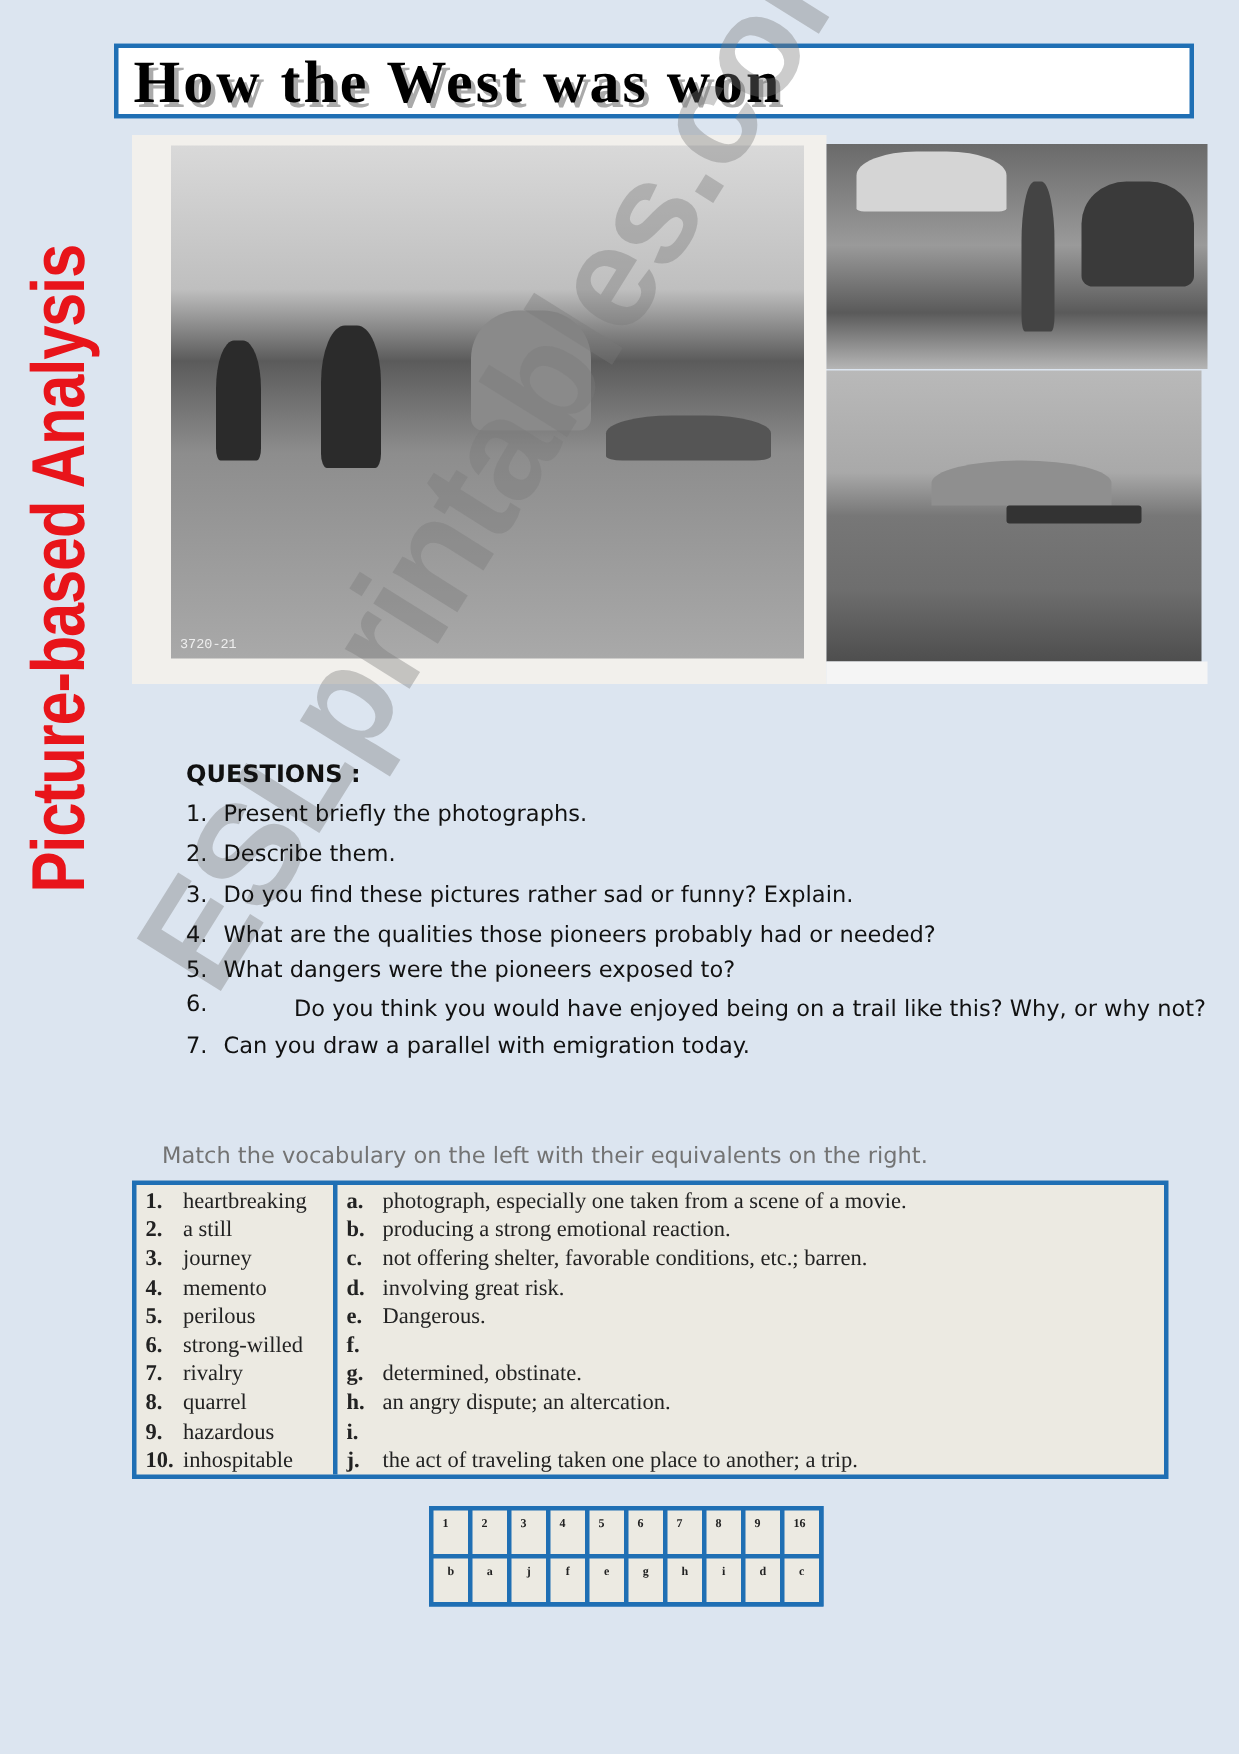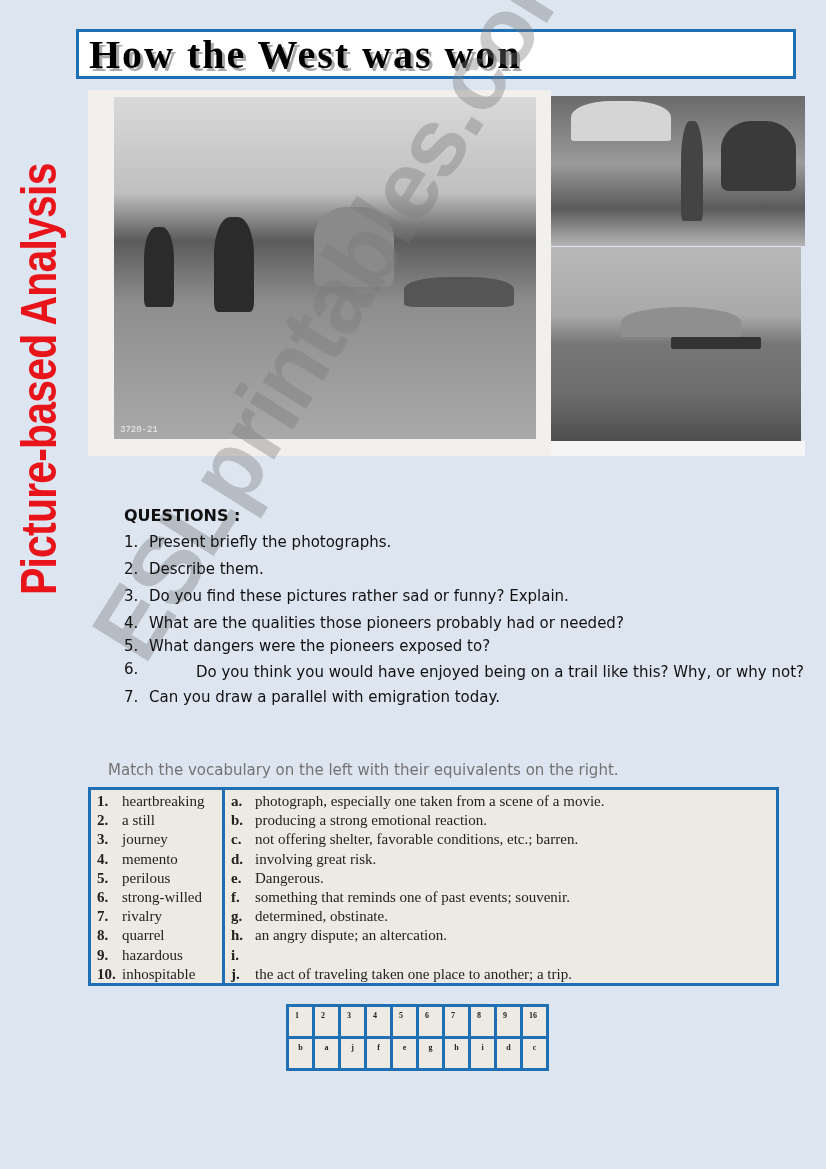--- a/index.html
+++ b/index.html
@@ -159,21 +159,20 @@
     <div class="v-row">
         <span class="v-key-r">d.</span>
         <span>involving great risk.</span>
       </div>
     <div class="v-row">
         <span class="v-key-r">e.</span>
         <span>Dangerous.</span>
       </div>
     <div class="v-row">
         <span class="v-key-r">f.</span>
-        <span>something that reminds one of past events; souvenir.</span>
       </div>
     <div class="v-row">
         <span class="v-key-r">g.</span>
         <span>determined, obstinate.</span>
       </div>
     <div class="v-row">
         <span class="v-key-r">h.</span>
         <span>an angry dispute; an altercation.</span>
       </div>
     <div class="v-row">

